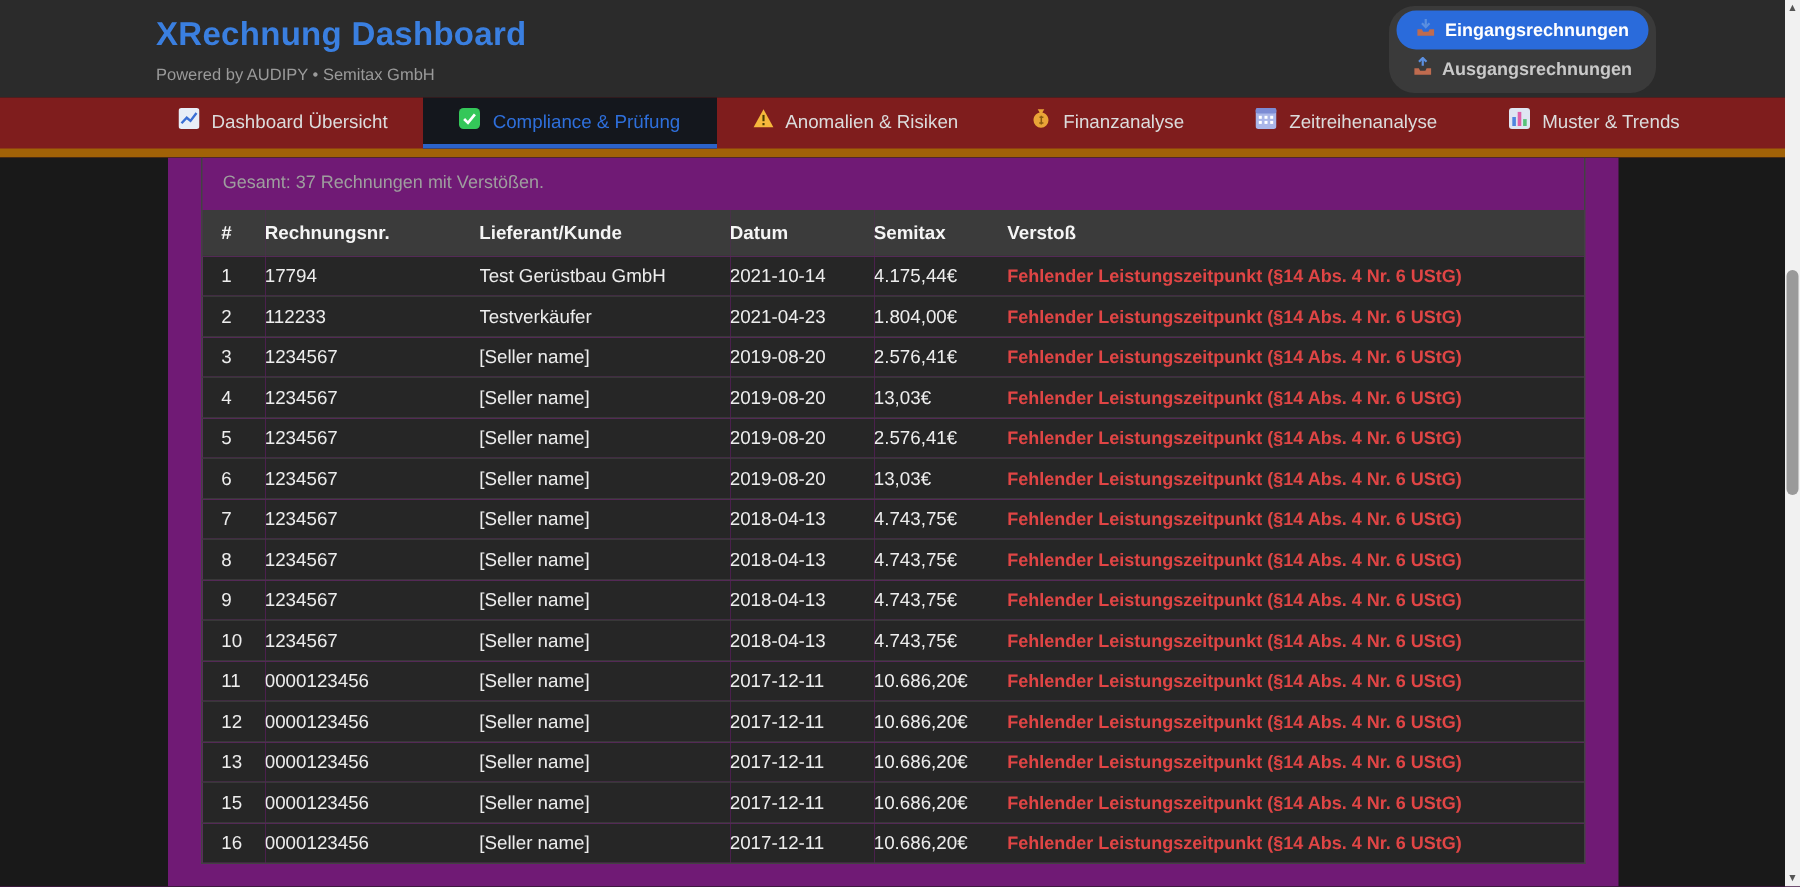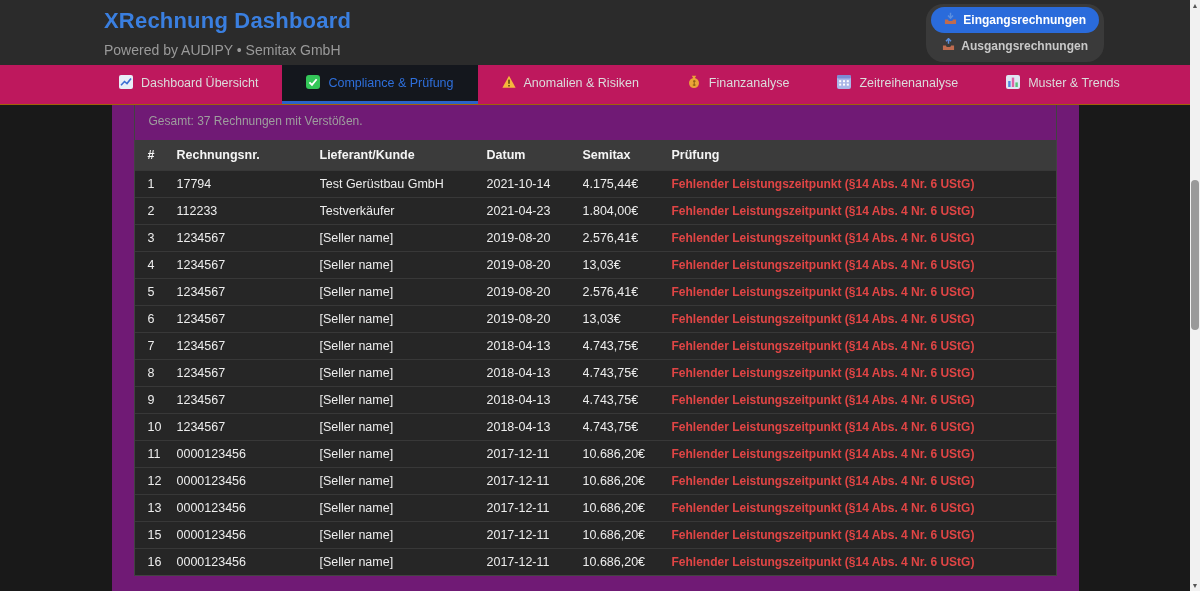--- a/index.html
+++ b/index.html
@@ -9,31 +9,31 @@
     background:#191919;
     position:relative;
     color:#ededed;
   }
   .viewport { position:absolute; left:0; top:0; width:1190px; height:591px; }
 
   
   .app-header { height:65px; background:#2b2b2b;padding-left:18px; }
   .header-inner { width:1000px; margin:0 auto; height:100%; display:flex; align-items:center; justify-content:space-between; }
   .brand-title { font-size:22px; font-weight:700; color:#3a7fe0; letter-spacing:.2px; }
-  .brand-sub { font-size:14px; color:#9a9a9a; margin-top:8px; }
+  .brand-sub { font-size:11px; color:#9a9a9a; margin-top:8px; }
   .header-actions { display:flex; align-items:center; gap:12px; }
   .toggle-group { background:#3a3a3a; border-radius:17px; padding:3px; display:flex; align-items:center;flex-direction:column; }
   .toggle-btn { border:none; cursor:pointer; border-radius:14px; padding:5px 13px; font-size:12px; font-weight:700;
     color:#c9c9c9; background:transparent; display:flex; gap:6px; align-items:center; font-family:inherit; }
   .toggle-btn.active { background:#2a6bdb; color:#fff; }
   .darkmode-btn { background:#333333; border:none; cursor:pointer; border-radius:8px; color:#fff; font-weight:700;
     font-size:12px; padding:7px 15px; display:flex; gap:7px; align-items:center; font-family:inherit; }
 
   
-  .nav-bar { height:40px; background:#be185d; border-bottom:1px solid #a16207; }
+  .nav-bar { height:40px; background:#7f1d1d; border-bottom:6px solid #a16207; }
   .nav-inner { width:1000px; margin:0 auto; display:flex; height:100%; }
   .tab { display:flex; align-items:center; gap:8px; padding:0 24px; font-size:12.5px; color:#dcdcdc;
     cursor:pointer; border-bottom:3px solid transparent; white-space:nowrap; }
   .tab.active { background:#14171d; color:#2e6fdb; border-bottom-color:#2b62c9; }
   .tab svg { flex:0 0 auto; }
 
   
   .main-area { height:486px; background:#191919; display:flex; justify-content:center; overflow:hidden; }
   .panel { width:967px; height:100%; background:#701a75; }
   .table-card { margin:0 22px; border:1px solid #424242; border-top:none; }
@@ -172,21 +172,21 @@
               <col style="width:89px">
               <col>
           </colgroup>
           <thead>
             <tr>
               <th>#</th>
               <th>Rechnungsnr.</th>
               <th>Lieferant/Kunde</th>
               <th>Datum</th>
               <th>Semitax</th>
-              <th>Prüfung</th>
+              <th>Verstoß</th>
             </tr>
           </thead>
           <tbody>
   <tr>
     <td>1</td>
     <td>17794</td>
     <td>Test Gerüstbau GmbH</td>
     <td>2021-10-14</td>
     <td>4.175,44€</td>
     <td class="violation">Fehlender Leistungszeitpunkt (§14 Abs. 4 Nr. 6 UStG)</td>

